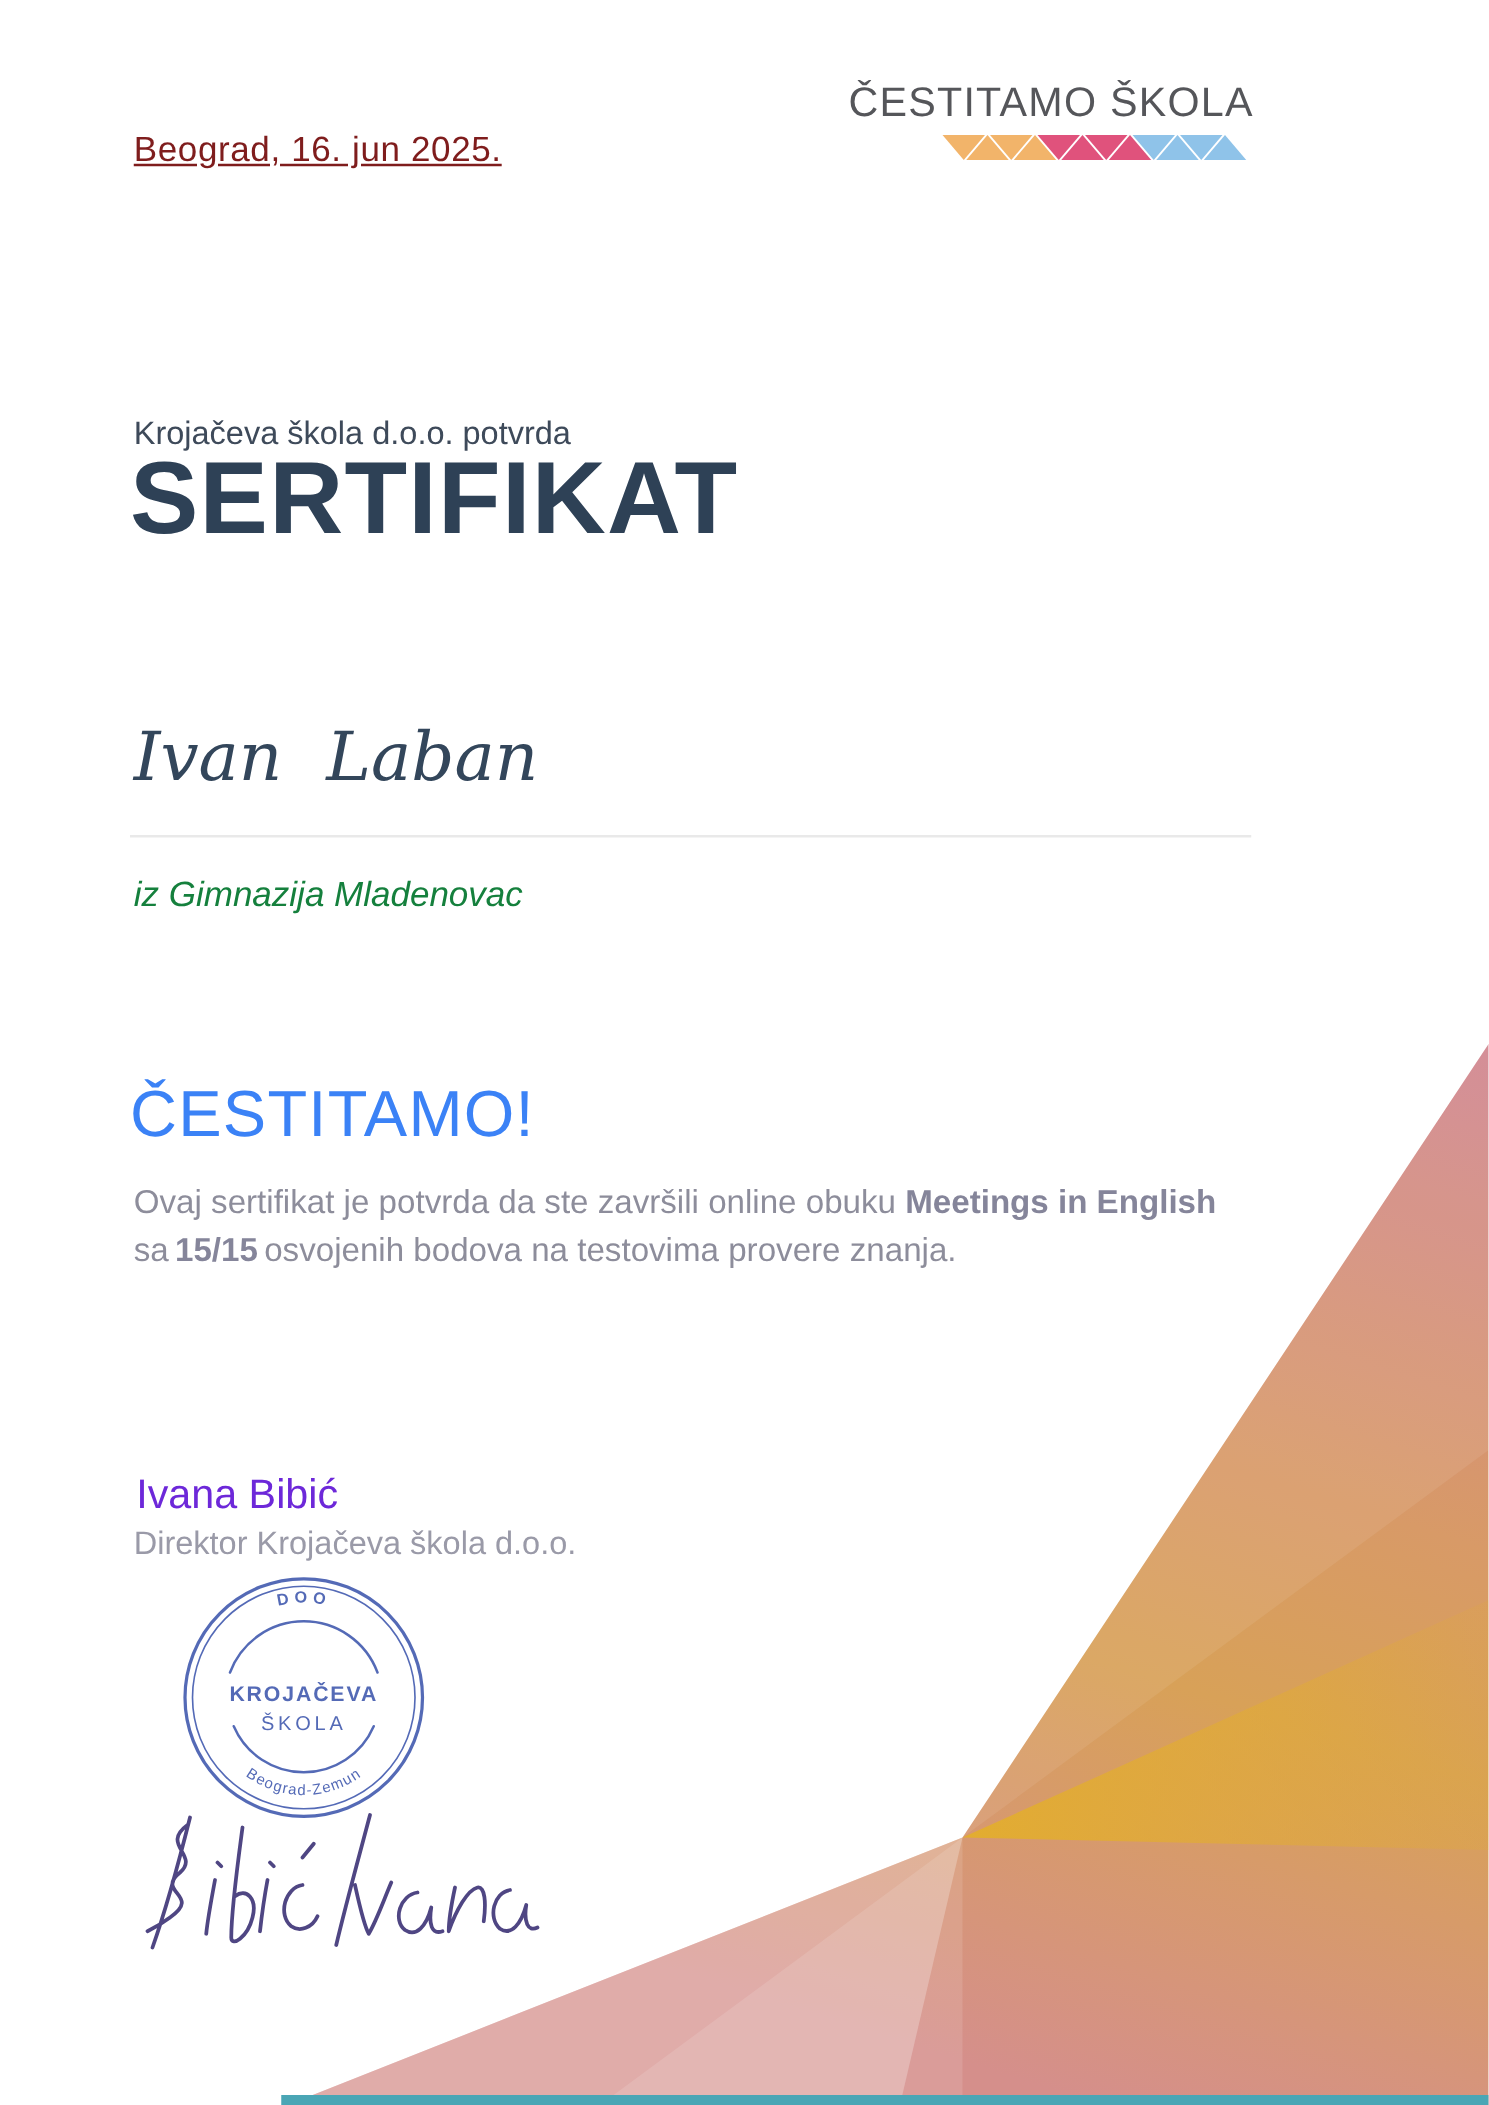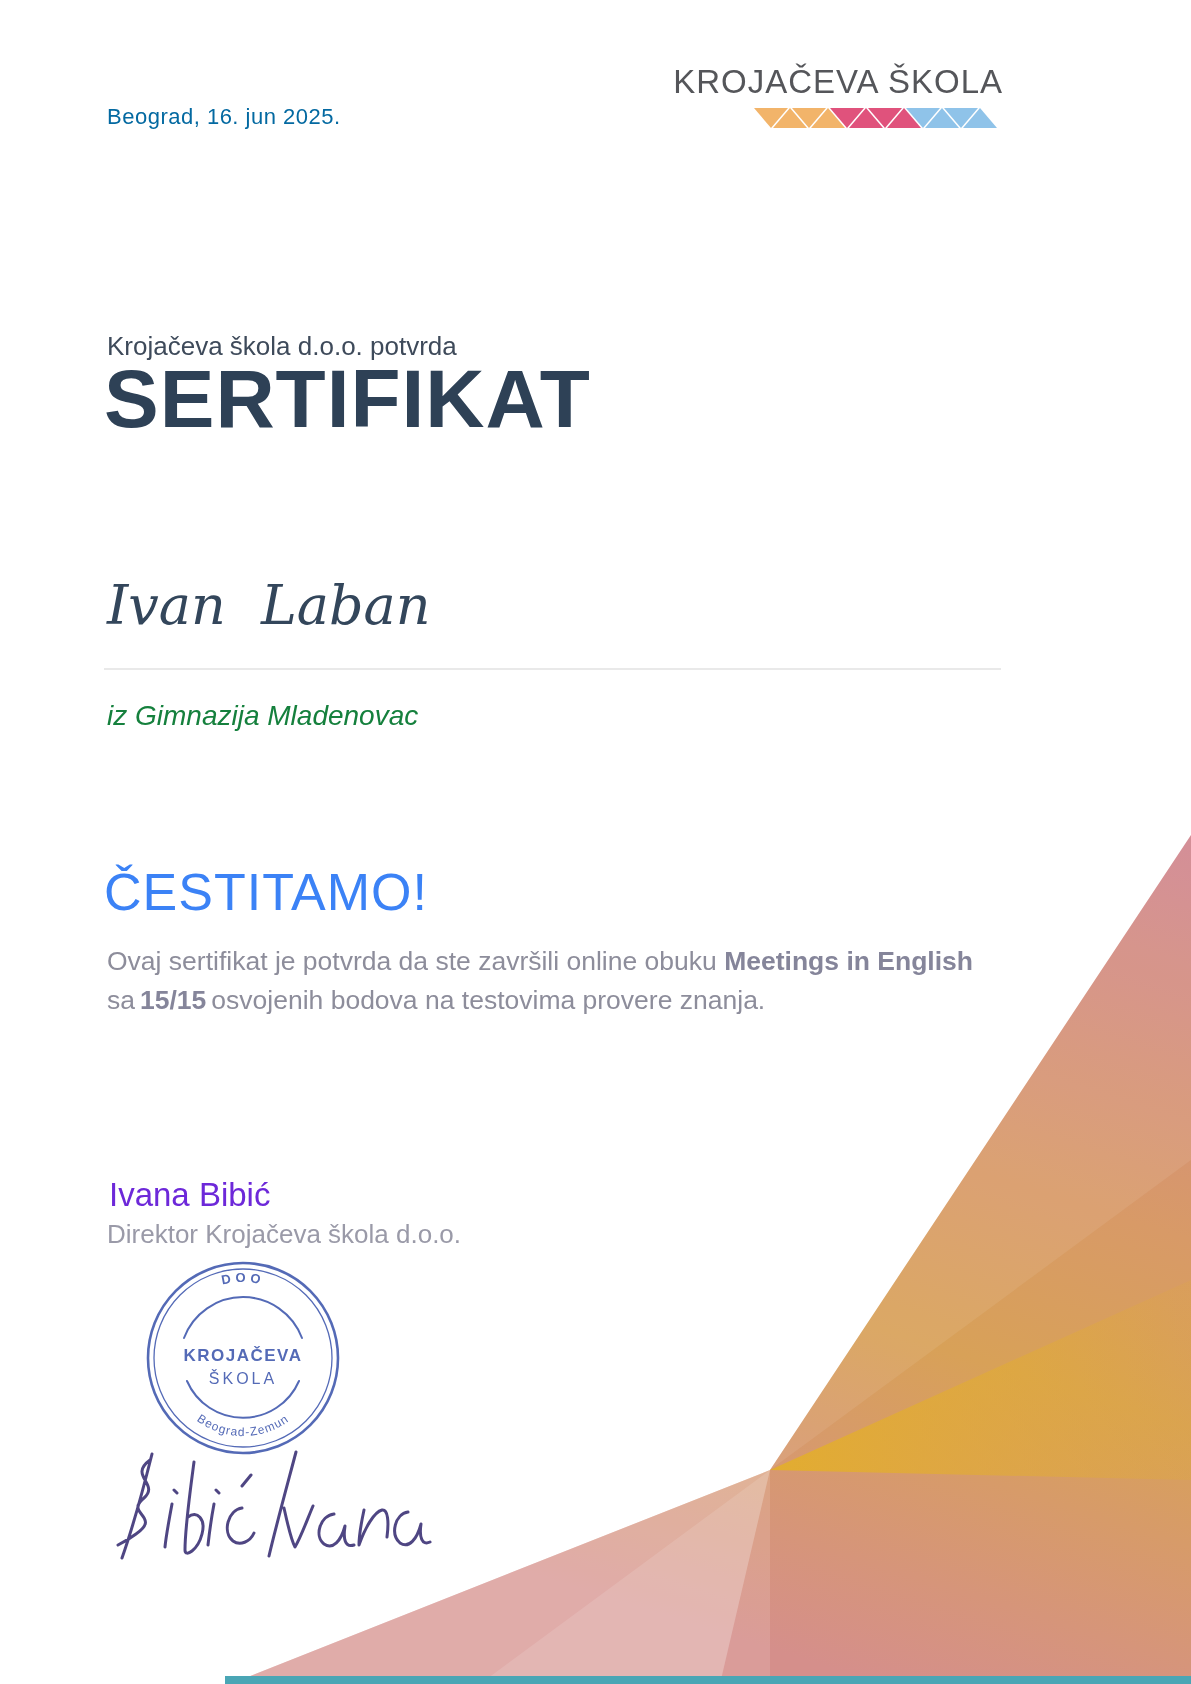--- a/index.html
+++ b/index.html
@@ -4,21 +4,21 @@
 <style>
   html,body { margin:0; padding:0; background:#ffffff; }
   .page {
     position:relative; width:1191px; height:1684px; overflow:hidden;
     background:#ffffff; font-family:"Liberation Sans", sans-serif;
   }
   .abs { position:absolute; }
   .bg-svg { position:absolute; left:0; top:0; width:1191px; height:1684px; z-index:0; }
   .content { position:absolute; left:0; top:0; width:100%; height:100%; z-index:1; }
 
-  .date { left:107px; top:104px; font-size:22px; color:#0369a1; letter-spacing:0.5px; }
+  .date { left:107px; top:104px; font-size:28px; color:#7f1d1d; letter-spacing:0.5px;text-decoration:underline; }
 
   .logo-text {
     left:600px; top:63px; width:403px; text-align:right;
     font-size:33px; color:#55565a; letter-spacing:1px; font-weight:normal;
   }
   .logo-strip { left:753px; top:107px; width:245px; height:22px; }
 
   .issuer { left:107px; top:331px; font-size:26px; color:#3e4a5a; }
   .title {
     left:104px; top:356px; font-size:82px; font-weight:800; line-height:1.05;
@@ -67,21 +67,21 @@
     <polygon points="770,1470 1191,835 1191,1160" fill="#ffffff" opacity="0.08"></polygon>
     <polygon points="770,1470 230,1684 720,1684" fill="#ffffff" opacity="0.26"></polygon>
     <polygon points="770,1470 480,1684 770,1684" fill="#ffffff" opacity="0.12"></polygon>
     <polygon points="225,1676 1191,1676 1191,1684 225,1684" fill="#4aa6b5"></polygon>
   </svg>
 
   <div class="content">
 
     <div class="abs date">Beograd, 16. jun 2025.</div>
 
-    <div class="abs logo-text">KROJAČEVA ŠKOLA</div>
+    <div class="abs logo-text">ČESTITAMO ŠKOLA</div>
 
     <svg class="abs logo-strip" viewBox="0 0 245 22">
       <polygon points="1,1 35,1 18,21" fill="#f2b46a"></polygon>
       <polygon points="20,21 54,21 37,1" fill="#f2b46a"></polygon>
       <polygon points="39,1 73,1 56,21" fill="#f2b46a"></polygon>
       <polygon points="58,21 92,21 75,1" fill="#f2b46a"></polygon>
       <polygon points="77,1 111,1 94,21" fill="#e0527c"></polygon>
       <polygon points="96,21 130,21 113,1" fill="#e0527c"></polygon>
       <polygon points="115,1 149,1 132,21" fill="#e0527c"></polygon>
       <polygon points="134,21 168,21 151,1" fill="#e0527c"></polygon>

